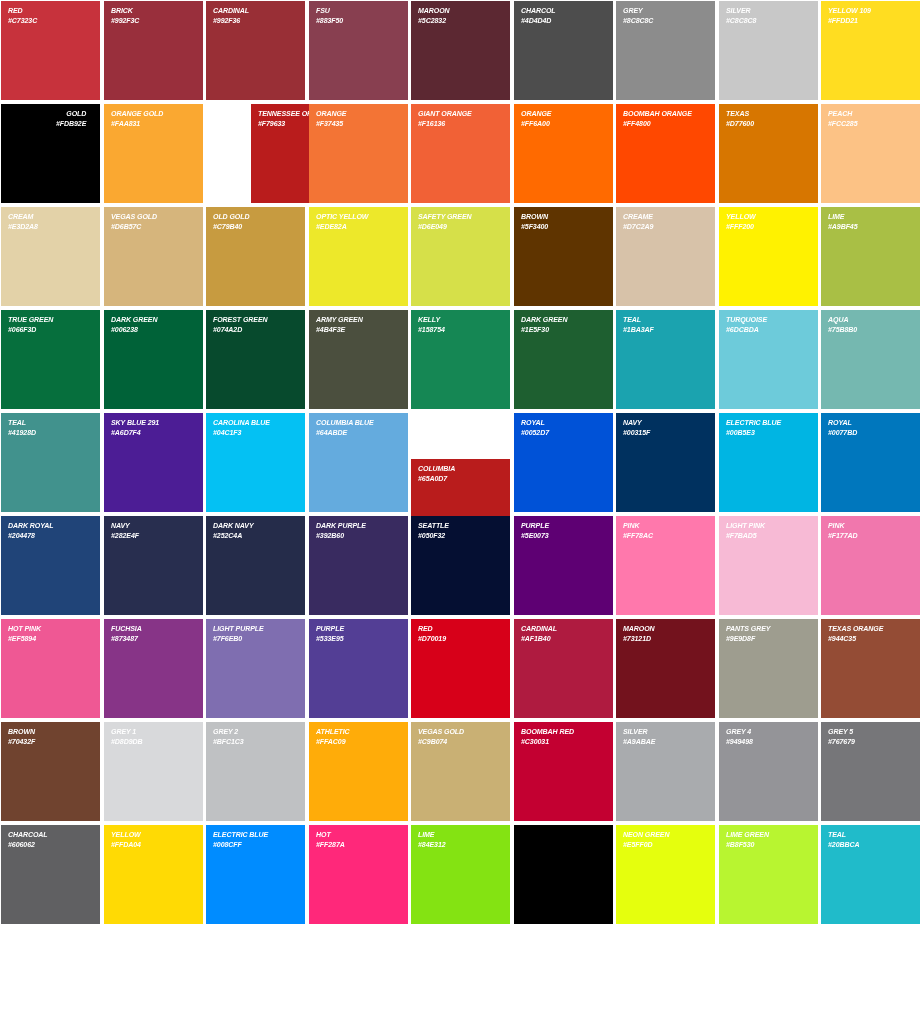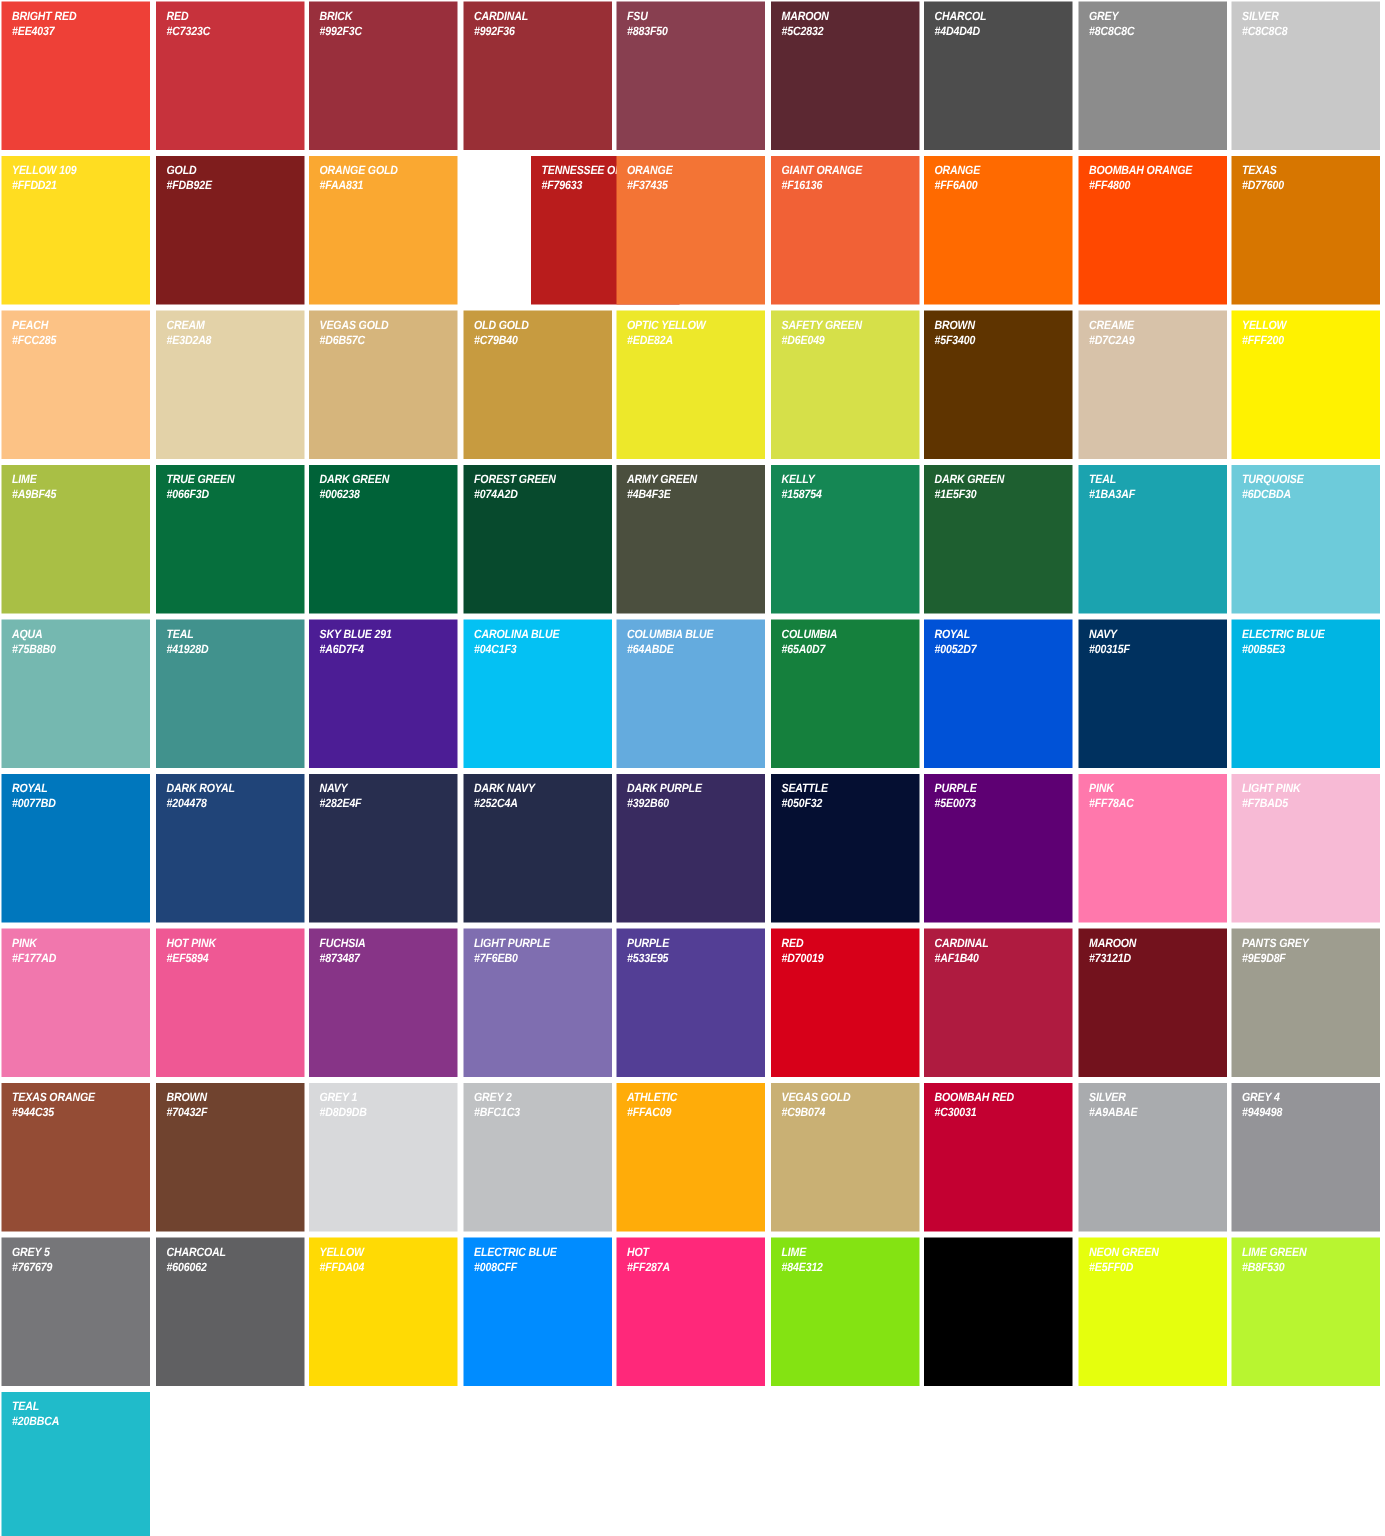--- a/index.html
+++ b/index.html
@@ -52,26 +52,20 @@
     display: block;
   }
   .swatch-hex {
     display: block;
   }
 </style>
 </head>
 <body>
 
 <div id="palette-grid">
-    <div class="swatch" style="background: rgb(238, 64, 55);">
-      <div class="swatch-label" style="color: rgb(255, 255, 255);">
-        <span class="swatch-name">BRIGHT RED</span>
-        <span class="swatch-hex">#EE4037</span>
-      </div>
-    </div>
     <div class="swatch" style="background: rgb(199, 50, 60);">
       <div class="swatch-label" style="color: rgb(255, 255, 255);">
         <span class="swatch-name">RED</span>
         <span class="swatch-hex">#C7323C</span>
       </div>
     </div>
     <div class="swatch" style="background: rgb(153, 47, 60);">
       <div class="swatch-label" style="color: rgb(255, 255, 255);">
         <span class="swatch-name">BRICK</span>
         <span class="swatch-hex">#992F3C</span>
@@ -112,21 +106,21 @@
         <span class="swatch-name">SILVER</span>
         <span class="swatch-hex">#C8C8C8</span>
       </div>
     </div>
     <div class="swatch" style="background: rgb(255, 221, 33);">
       <div class="swatch-label" style="color: rgb(255, 255, 255);">
         <span class="swatch-name">YELLOW 109</span>
         <span class="swatch-hex">#FFDD21</span>
       </div>
     </div>
-    <div class="swatch" style="background: #7f1d1d;">
+    <div class="swatch" style="background: #000000; text-align: right;">
       <div class="swatch-label" style="color: rgb(255, 255, 255);">
         <span class="swatch-name">GOLD</span>
         <span class="swatch-hex">#FDB92E</span>
       </div>
     </div>
     <div class="swatch" style="background: rgb(250, 168, 49);">
       <div class="swatch-label" style="color: rgb(255, 255, 255);">
         <span class="swatch-name">ORANGE GOLD</span>
         <span class="swatch-hex">#FAA831</span>
       </div>
@@ -298,21 +292,21 @@
         <span class="swatch-name">CAROLINA BLUE</span>
         <span class="swatch-hex">#04C1F3</span>
       </div>
     </div>
     <div class="swatch" style="background: rgb(100, 171, 222);">
       <div class="swatch-label" style="color: rgb(255, 255, 255);">
         <span class="swatch-name">COLUMBIA BLUE</span>
         <span class="swatch-hex">#64ABDE</span>
       </div>
     </div>
-    <div class="swatch" style="background: #15803d;">
+    <div class="swatch" style="background: #b91c1c; margin-top: 46px;">
       <div class="swatch-label" style="color: rgb(255, 255, 255);">
         <span class="swatch-name">COLUMBIA</span>
         <span class="swatch-hex">#65A0D7</span>
       </div>
     </div>
     <div class="swatch" style="background: rgb(0, 82, 215);">
       <div class="swatch-label" style="color: rgb(255, 255, 255);">
         <span class="swatch-name">ROYAL</span>
         <span class="swatch-hex">#0052D7</span>
       </div>

